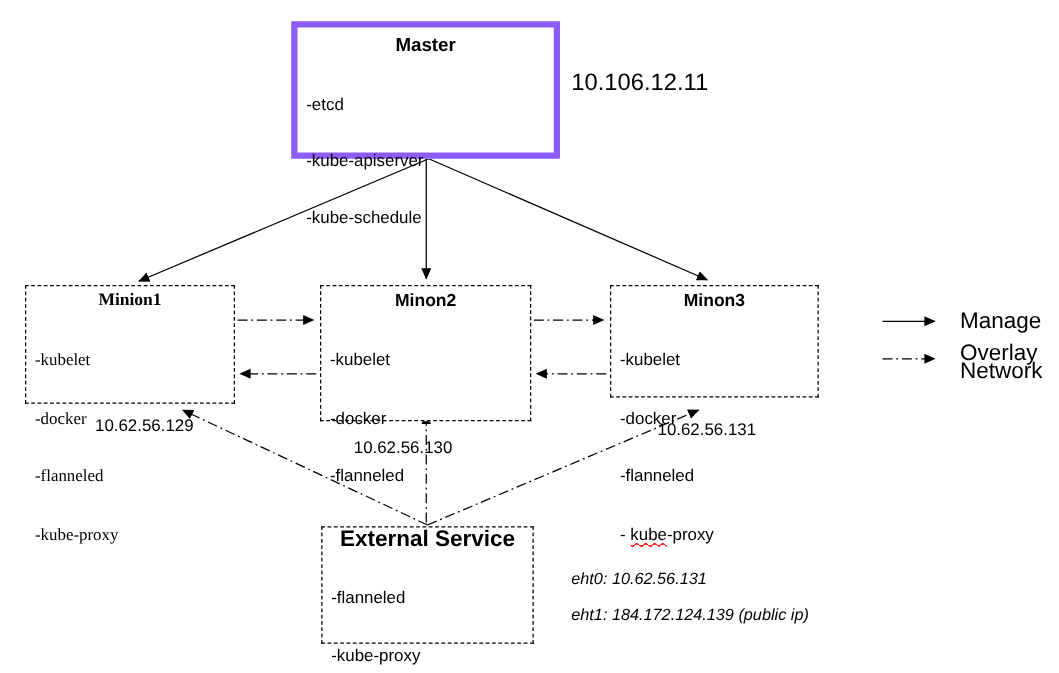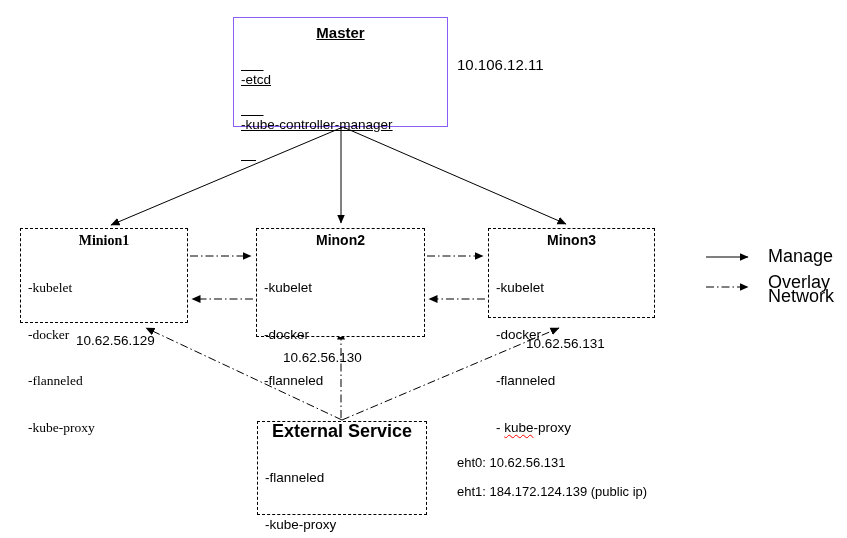--- a/index.html
+++ b/index.html
@@ -2,30 +2,30 @@
 <html><head>
 <meta charset="utf-8">
 <style>
   html,body{margin:0;padding:0;background:#ffffff;}
   .canvas{
     position:relative;width:847px;height:538px;background:#ffffff;
     font-family:"Liberation Sans",sans-serif;color:#000;overflow:hidden;
   }
   .overlay{position:absolute;left:0;top:0;width:847px;height:538px;pointer-events:none;}
   .node{position:absolute;background:#ffffff;box-sizing:border-box;}
-  .solid-node{border:1px solid #8b5cf6;text-decoration:underline;}
+  .solid-node{border:5px solid #8b5cf6;}
   .dashed-node{border:1px dashed #000;}
   .node-title{font-weight:bold;text-align:center;font-size:14px;padding-top:3px;line-height:17px;}
   .master .node-title{font-size:15px;padding-top:5px;line-height:19px;}
   .node-items{font-size:13.5px;line-height:15.5px;padding-left:7px;white-space:pre;}
   .master .node-items{line-height:15px;}
   .lb .node-title{font-size:18px;line-height:15px;padding-top:2px;}
   .label{position:absolute;font-size:13.5px;white-space:pre;}
-  .ip-master{font-size:15px;}
-  .eht{font-size:13px;}
+  .ip-master{font-size:19px;}
+  .eht{font-size:13px;font-style:italic;}
   .legend-label{position:absolute;font-size:18px;line-height:14px;}
   .squiggle{
     text-decoration-line:underline;
     text-decoration-style:wavy;
     text-decoration-color:#ff0000;
     text-decoration-thickness:1px;
     text-underline-offset:2px;
   }
   svg line{stroke:#000;stroke-width:1;}
   .dashdot{stroke-dasharray:8 3 1.5 3;}
@@ -55,21 +55,22 @@
     <line class="dashdot" x1="342" y1="420" x2="559" y2="328" marker-end="url(#ah)"></line>
 
     <line x1="706" y1="257" x2="748" y2="257" marker-end="url(#ah)"></line>
     <line class="dashdot" x1="706" y1="287" x2="748" y2="287" marker-end="url(#ah)"></line>
   </svg>
 
   <div class="node solid-node master" style="left:233px;top:17px;width:215px;height:110px;">
     <div class="node-title">Master</div>
     <div class="node-items">
       <div>-etcd</div>
-      <div>-kube-controller-manager</div>
+      <div>-kube-apiserver</div>
+      <div>-kube-schedule</div>
     </div>
   </div>
   <div class="label ip-master" style="left:457px;top:56px;">10.106.12.11</div>
 
   <div class="node dashed-node" style="left:20px;top:228px;width:168px;height:95px;font-family:Liberation Serif, serif;">
     <div class="node-title">Minion1</div>
     <div class="node-items">
       <div>-kubelet</div>
       <div>-docker</div>
       <div>-flanneled</div>

